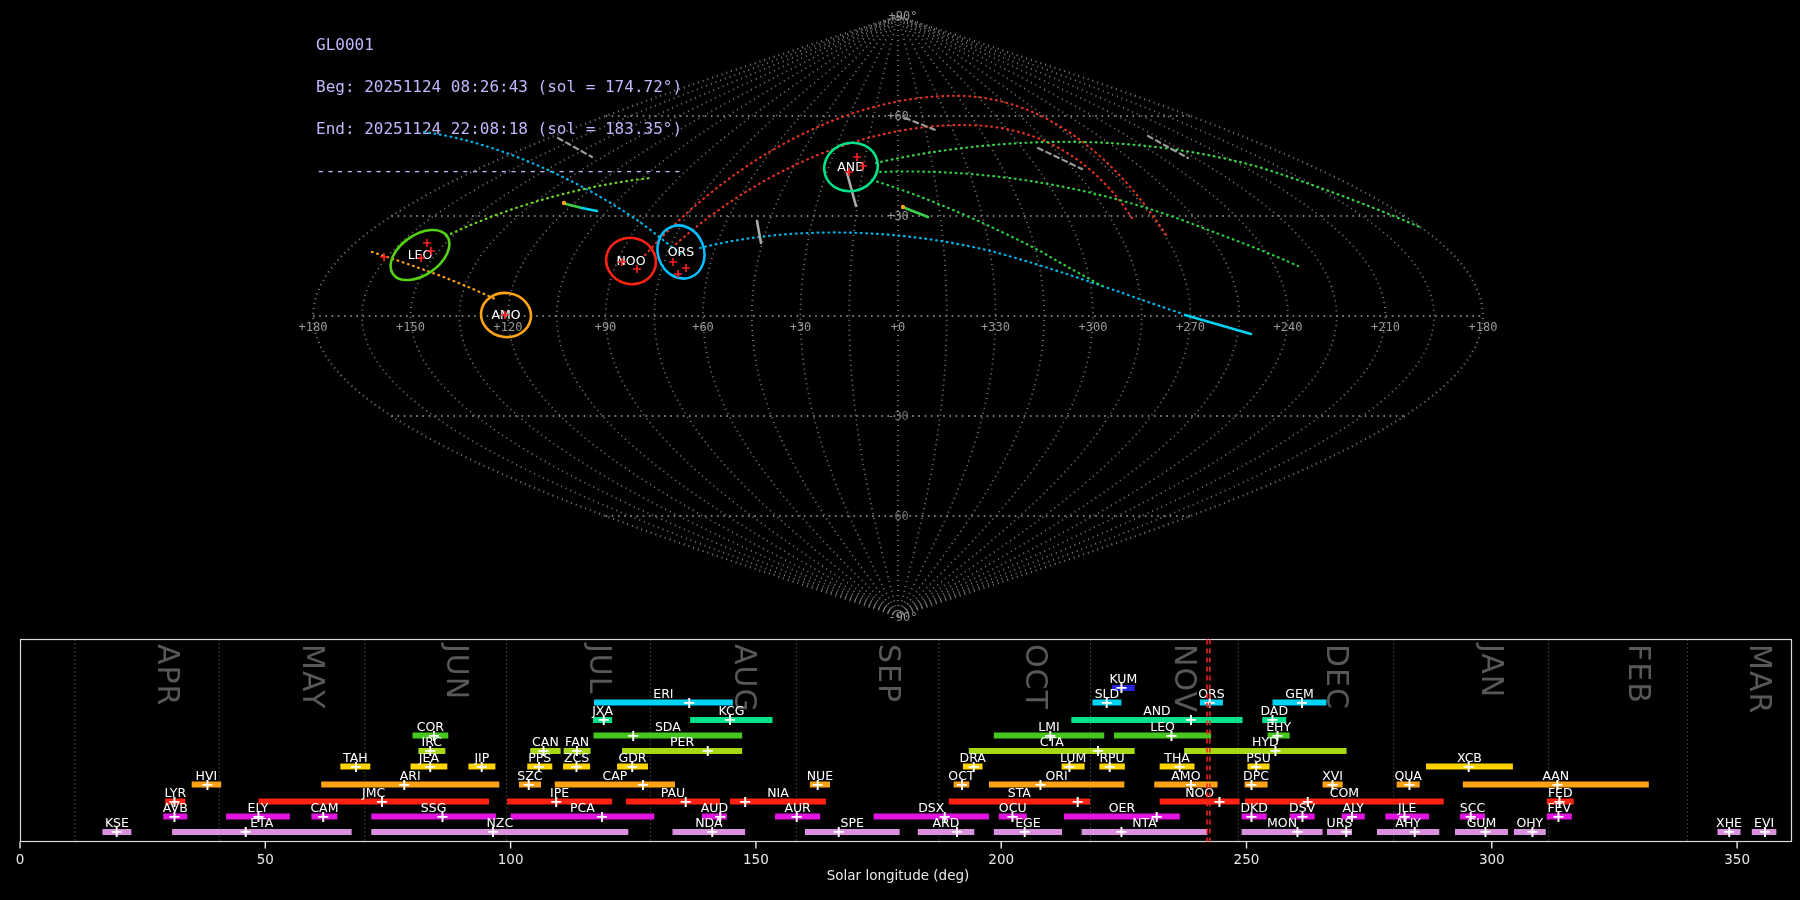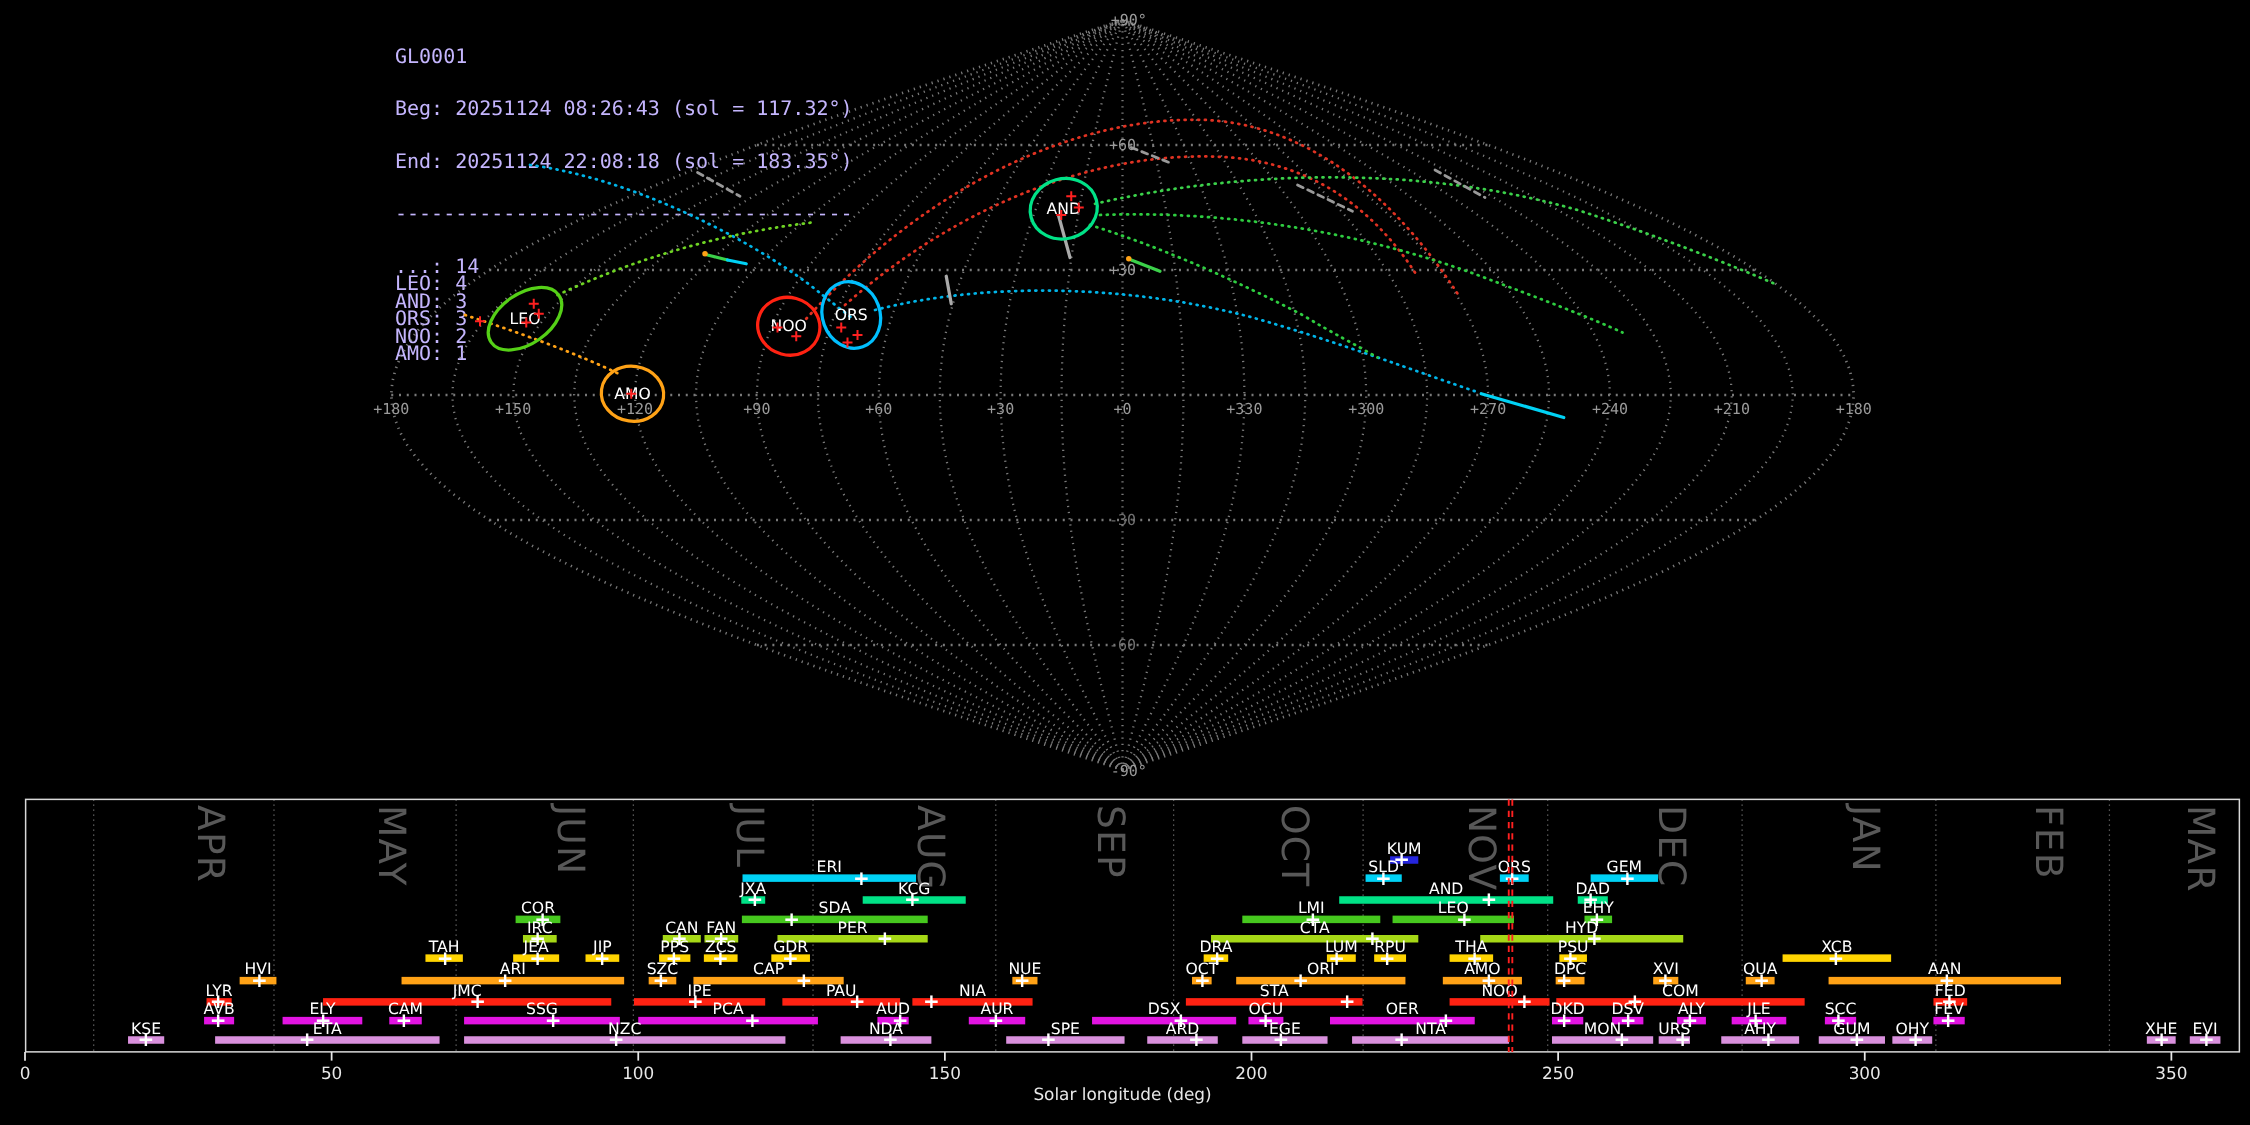--- a/index.html
+++ b/index.html
@@ -14,24 +14,23 @@
   text{font-family:"DejaVu Sans",sans-serif;}
   .mono{font-family:"DejaVu Sans Mono",monospace;}
 </style>
 </head>
 <body>
 
 <div id="stage">
 
   <div id="header-block">
     <div>GL0001</div>
-    <div>Beg: 20251124 08:26:43 (sol = 117.32°)</div>
+    <div>Beg: 20251124 08:26:43 (sol = 174.72°)</div>
     <div>End: 20251124 22:08:18 (sol = 183.35°)</div>
     <div>--------------------------------------</div>
-    <div id="counts-list"><div>...: 14</div><div>LEO: 4</div><div>AND: 3</div><div>ORS: 3</div><div>NOO: 2</div><div>AMO: 1</div></div>
   </div>
 
   <svg id="sky-svg" width="1800" height="628" viewBox="0 0 1800 628">
       <g stroke="#8f8f8f" fill="none" stroke-width="1.8" stroke-dasharray="1 4" opacity="0.85">
         <path d="M898.0,616.0L867.4,606.0L836.9,596.0L806.5,586.0L776.4,576.0L746.6,566.0L717.2,556.0L688.4,546.0L660.1,536.0L632.4,526.0L605.5,516.0L579.4,506.0L554.1,496.0L529.8,486.0L506.6,476.0L484.3,466.0L463.3,456.0L443.4,446.0L424.7,436.0L407.4,426.0L391.4,416.0L376.8,406.0L363.6,396.0L351.9,386.0L341.6,376.0L332.9,366.0L325.8,356.0L320.2,346.0L316.2,336.0L313.8,326.0L313.0,316.0L313.8,306.0L316.2,296.0L320.2,286.0L325.8,276.0L332.9,266.0L341.6,256.0L351.9,246.0L363.6,236.0L376.8,226.0L391.4,216.0L407.4,206.0L424.7,196.0L443.4,186.0L463.3,176.0L484.3,166.0L506.6,156.0L529.8,146.0L554.1,136.0L579.4,126.0L605.5,116.0L632.4,106.0L660.1,96.0L688.4,86.0L717.2,76.0L746.6,66.0L776.4,56.0L806.5,46.0L836.9,36.0L867.4,26.0L898.0,16.0" stroke-width="2.2"></path>
         <path d="M898.0,616.0L869.9,606.0L841.9,596.0L814.1,586.0L786.5,576.0L759.2,566.0L732.3,556.0L705.8,546.0L679.9,536.0L654.5,526.0L629.9,516.0L605.9,506.0L582.8,496.0L560.5,486.0L539.2,476.0L518.8,466.0L499.5,456.0L481.3,446.0L464.2,436.0L448.3,426.0L433.6,416.0L420.2,406.0L408.1,396.0L397.4,386.0L388.0,376.0L380.0,366.0L373.5,356.0L368.4,346.0L364.7,336.0L362.5,326.0L361.8,316.0L362.5,306.0L364.7,296.0L368.4,286.0L373.5,276.0L380.0,266.0L388.0,256.0L397.4,246.0L408.1,236.0L420.2,226.0L433.6,216.0L448.3,206.0L464.2,196.0L481.3,186.0L499.5,176.0L518.8,166.0L539.2,156.0L560.5,146.0L582.8,136.0L605.9,126.0L629.9,116.0L654.5,106.0L679.9,96.0L705.8,86.0L732.3,76.0L759.2,66.0L786.5,56.0L814.1,46.0L841.9,36.0L869.9,26.0L898.0,16.0" stroke-width="1.8"></path>
         <path d="M898.0,616.0L872.5,606.0L847.0,596.0L821.7,586.0L796.6,576.0L771.8,566.0L747.4,556.0L723.3,546.0L699.7,536.0L676.7,526.0L654.3,516.0L632.5,506.0L611.5,496.0L591.2,486.0L571.8,476.0L553.3,466.0L535.7,456.0L519.1,446.0L503.6,436.0L489.1,426.0L475.8,416.0L463.6,406.0L452.6,396.0L442.9,386.0L434.4,376.0L427.1,366.0L421.2,356.0L416.5,346.0L413.2,336.0L411.2,326.0L410.5,316.0L411.2,306.0L413.2,296.0L416.5,286.0L421.2,276.0L427.1,266.0L434.4,256.0L442.9,246.0L452.6,236.0L463.6,226.0L475.8,216.0L489.1,206.0L503.6,196.0L519.1,186.0L535.7,176.0L553.3,166.0L571.8,156.0L591.2,146.0L611.5,136.0L632.5,126.0L654.3,116.0L676.7,106.0L699.7,96.0L723.3,86.0L747.4,76.0L771.8,66.0L796.6,56.0L821.7,46.0L847.0,36.0L872.5,26.0L898.0,16.0" stroke-width="1.8"></path>
         <path d="M898.0,616.0L875.0,606.0L852.1,596.0L829.4,586.0L806.8,576.0L784.4,566.0L762.4,556.0L740.8,546.0L719.5,536.0L698.8,526.0L678.6,516.0L659.0,506.0L640.1,496.0L621.9,486.0L604.4,476.0L587.8,466.0L571.9,456.0L557.0,446.0L543.0,436.0L530.0,426.0L518.0,416.0L507.1,406.0L497.2,396.0L488.4,386.0L480.7,376.0L474.2,366.0L468.8,356.0L464.7,346.0L461.7,336.0L459.9,326.0L459.3,316.0L459.9,306.0L461.7,296.0L464.7,286.0L468.8,276.0L474.2,266.0L480.7,256.0L488.4,246.0L497.2,236.0L507.1,226.0L518.0,216.0L530.0,206.0L543.0,196.0L557.0,186.0L571.9,176.0L587.8,166.0L604.4,156.0L621.9,146.0L640.1,136.0L659.0,126.0L678.6,116.0L698.8,106.0L719.5,96.0L740.8,86.0L762.4,76.0L784.4,66.0L806.8,56.0L829.4,46.0L852.1,36.0L875.0,26.0L898.0,16.0" stroke-width="1.8"></path>
         <path d="M898.0,616.0L877.6,606.0L857.2,596.0L837.0,586.0L816.9,576.0L797.1,566.0L777.5,556.0L758.2,546.0L739.4,536.0L720.9,526.0L703.0,516.0L685.6,506.0L668.8,496.0L652.6,486.0L637.0,476.0L622.2,466.0L608.2,456.0L594.9,446.0L582.5,436.0L570.9,426.0L560.3,416.0L550.5,406.0L541.7,396.0L533.9,386.0L527.1,376.0L521.3,366.0L516.5,356.0L512.8,346.0L510.1,336.0L508.5,326.0L508.0,316.0L508.5,306.0L510.1,296.0L512.8,286.0L516.5,276.0L521.3,266.0L527.1,256.0L533.9,246.0L541.7,236.0L550.5,226.0L560.3,216.0L570.9,206.0L582.5,196.0L594.9,186.0L608.2,176.0L622.2,166.0L637.0,156.0L652.6,146.0L668.8,136.0L685.6,126.0L703.0,116.0L720.9,106.0L739.4,96.0L758.2,86.0L777.5,76.0L797.1,66.0L816.9,56.0L837.0,46.0L857.2,36.0L877.6,26.0L898.0,16.0" stroke-width="1.8"></path>
         <path d="M898.0,616.0L880.1,606.0L862.3,596.0L844.6,586.0L827.1,576.0L809.7,566.0L792.5,556.0L775.7,546.0L759.2,536.0L743.1,526.0L727.4,516.0L712.1,506.0L697.4,496.0L683.2,486.0L669.7,476.0L656.7,466.0L644.4,456.0L632.8,446.0L621.9,436.0L611.8,426.0L602.5,416.0L593.9,406.0L586.3,396.0L579.4,386.0L573.5,376.0L568.4,366.0L564.2,356.0L561.0,346.0L558.6,336.0L557.2,326.0L556.8,316.0L557.2,306.0L558.6,296.0L561.0,286.0L564.2,276.0L568.4,266.0L573.5,256.0L579.4,246.0L586.3,236.0L593.9,226.0L602.5,216.0L611.8,206.0L621.9,196.0L632.8,186.0L644.4,176.0L656.7,166.0L669.7,156.0L683.2,146.0L697.4,136.0L712.1,126.0L727.4,116.0L743.1,106.0L759.2,96.0L775.7,86.0L792.5,76.0L809.7,66.0L827.1,56.0L844.6,46.0L862.3,36.0L880.1,26.0L898.0,16.0" stroke-width="1.8"></path>

